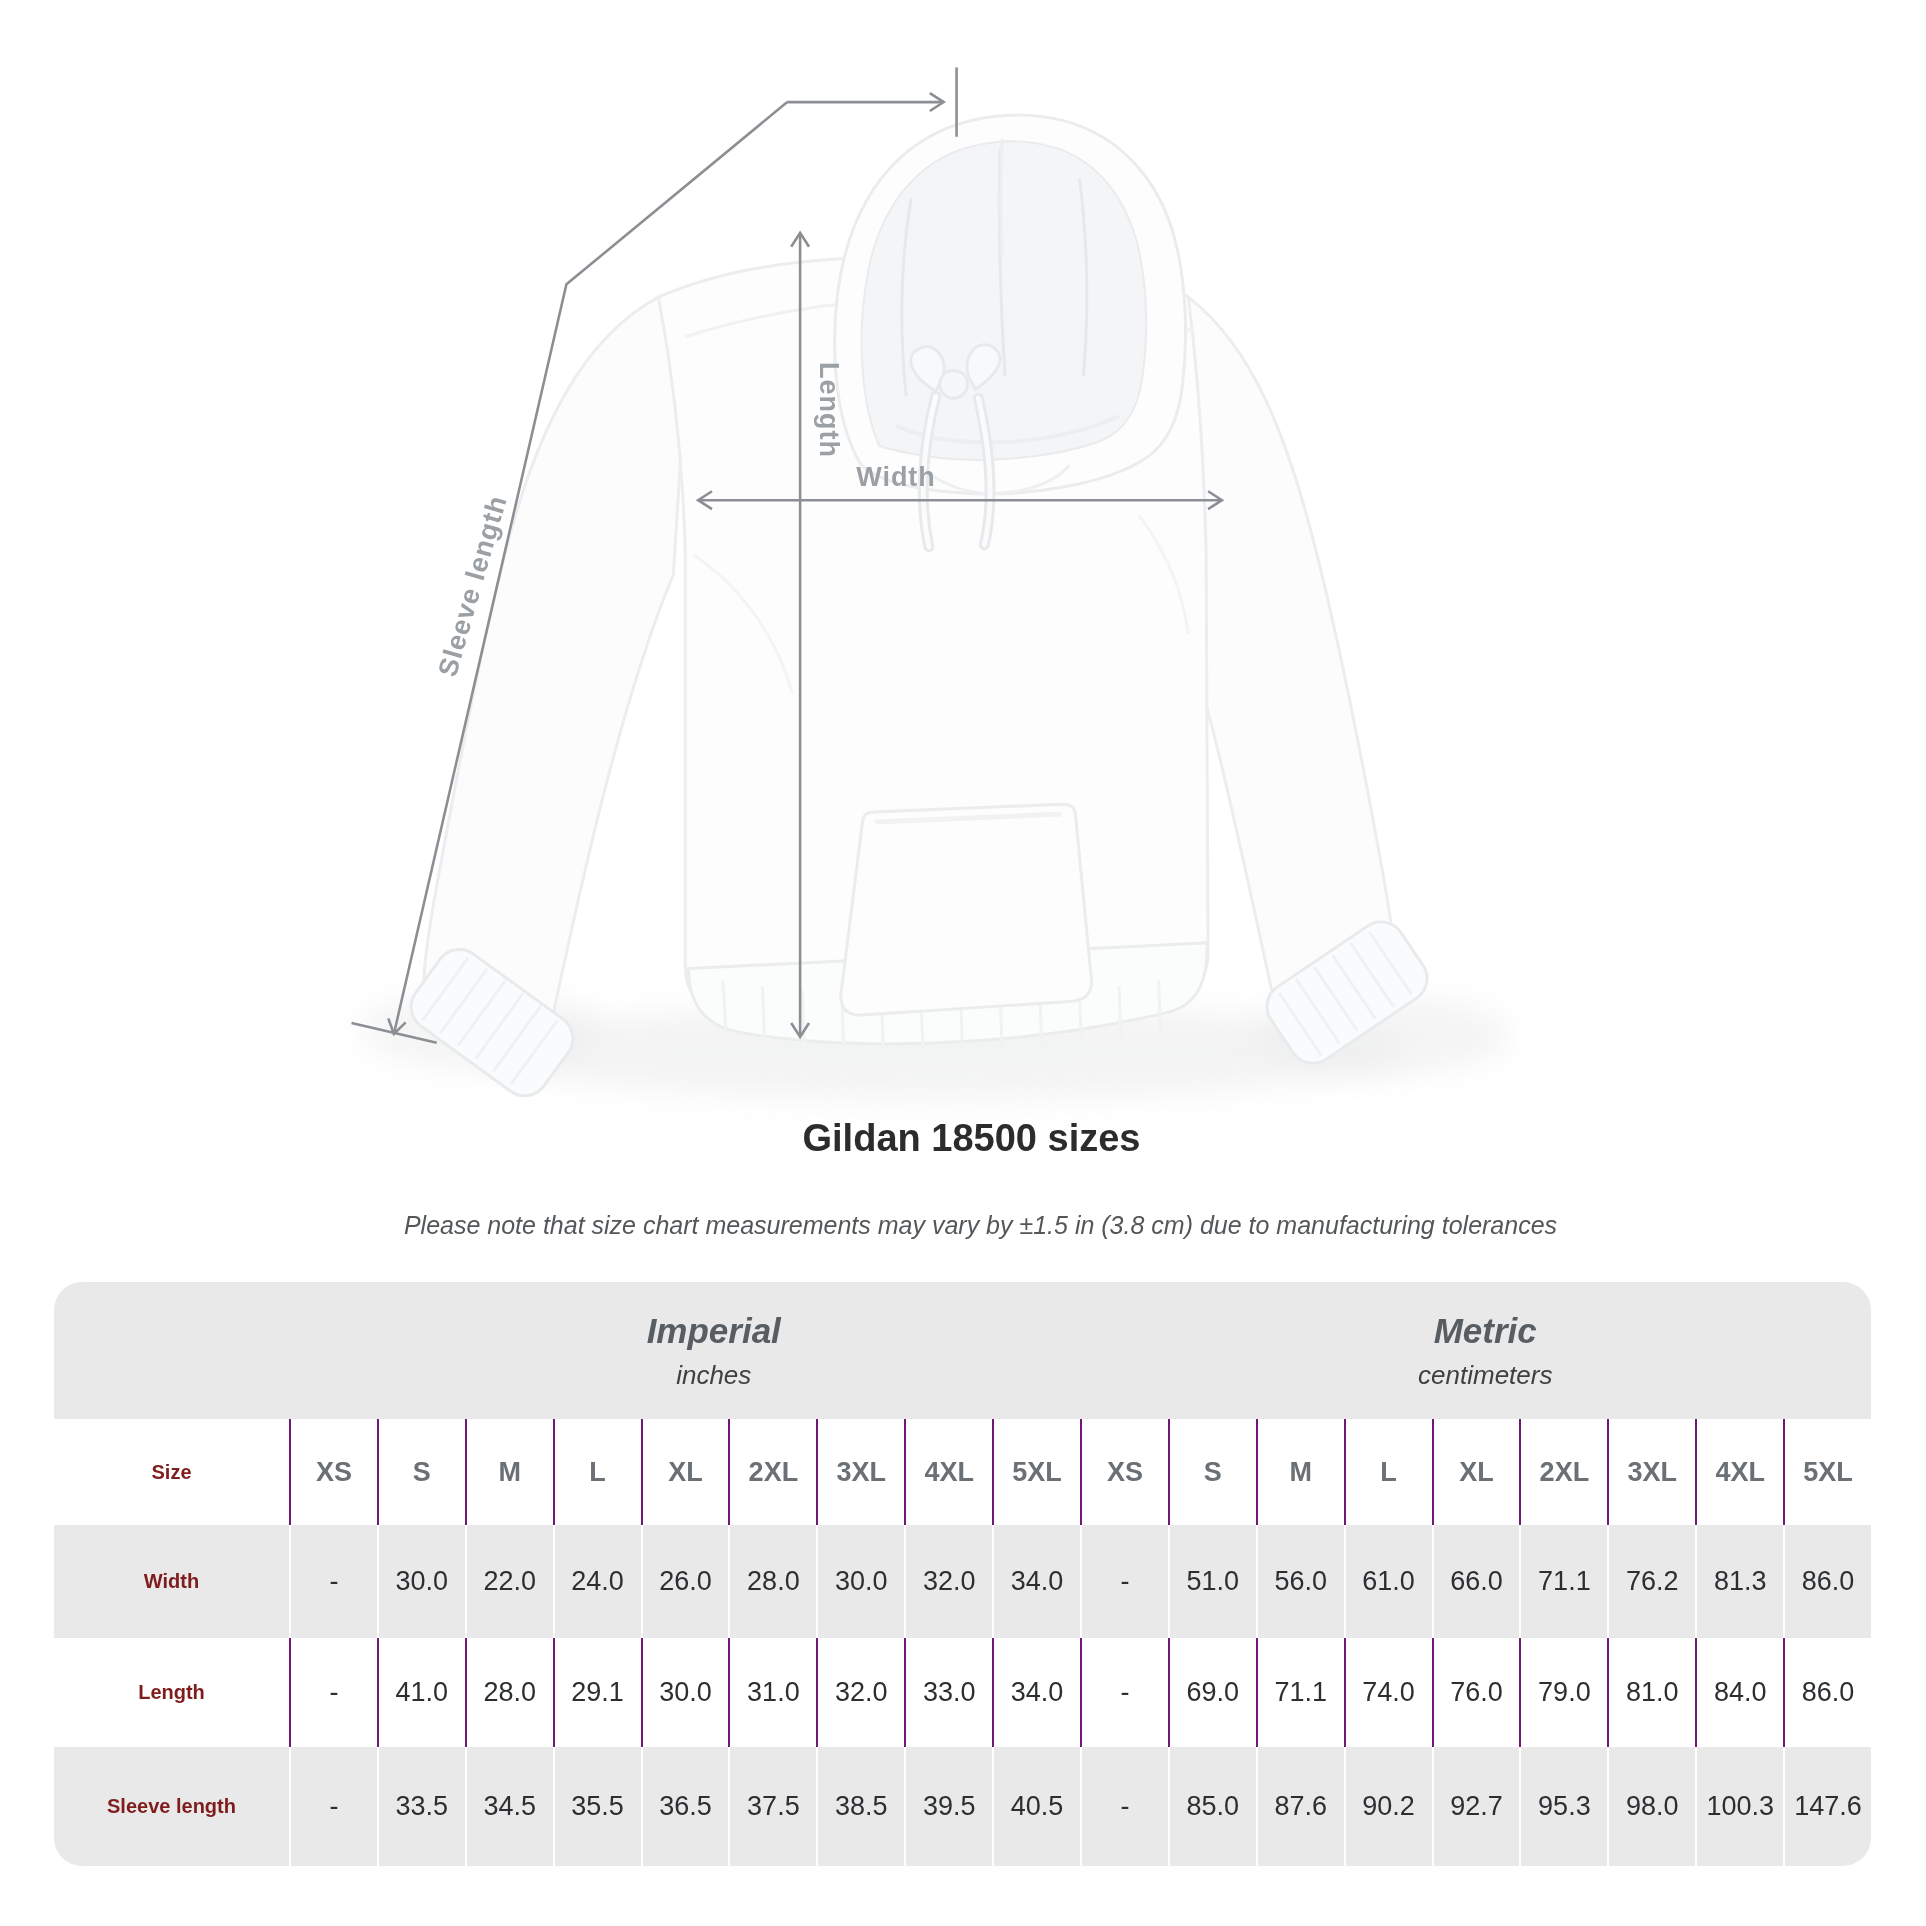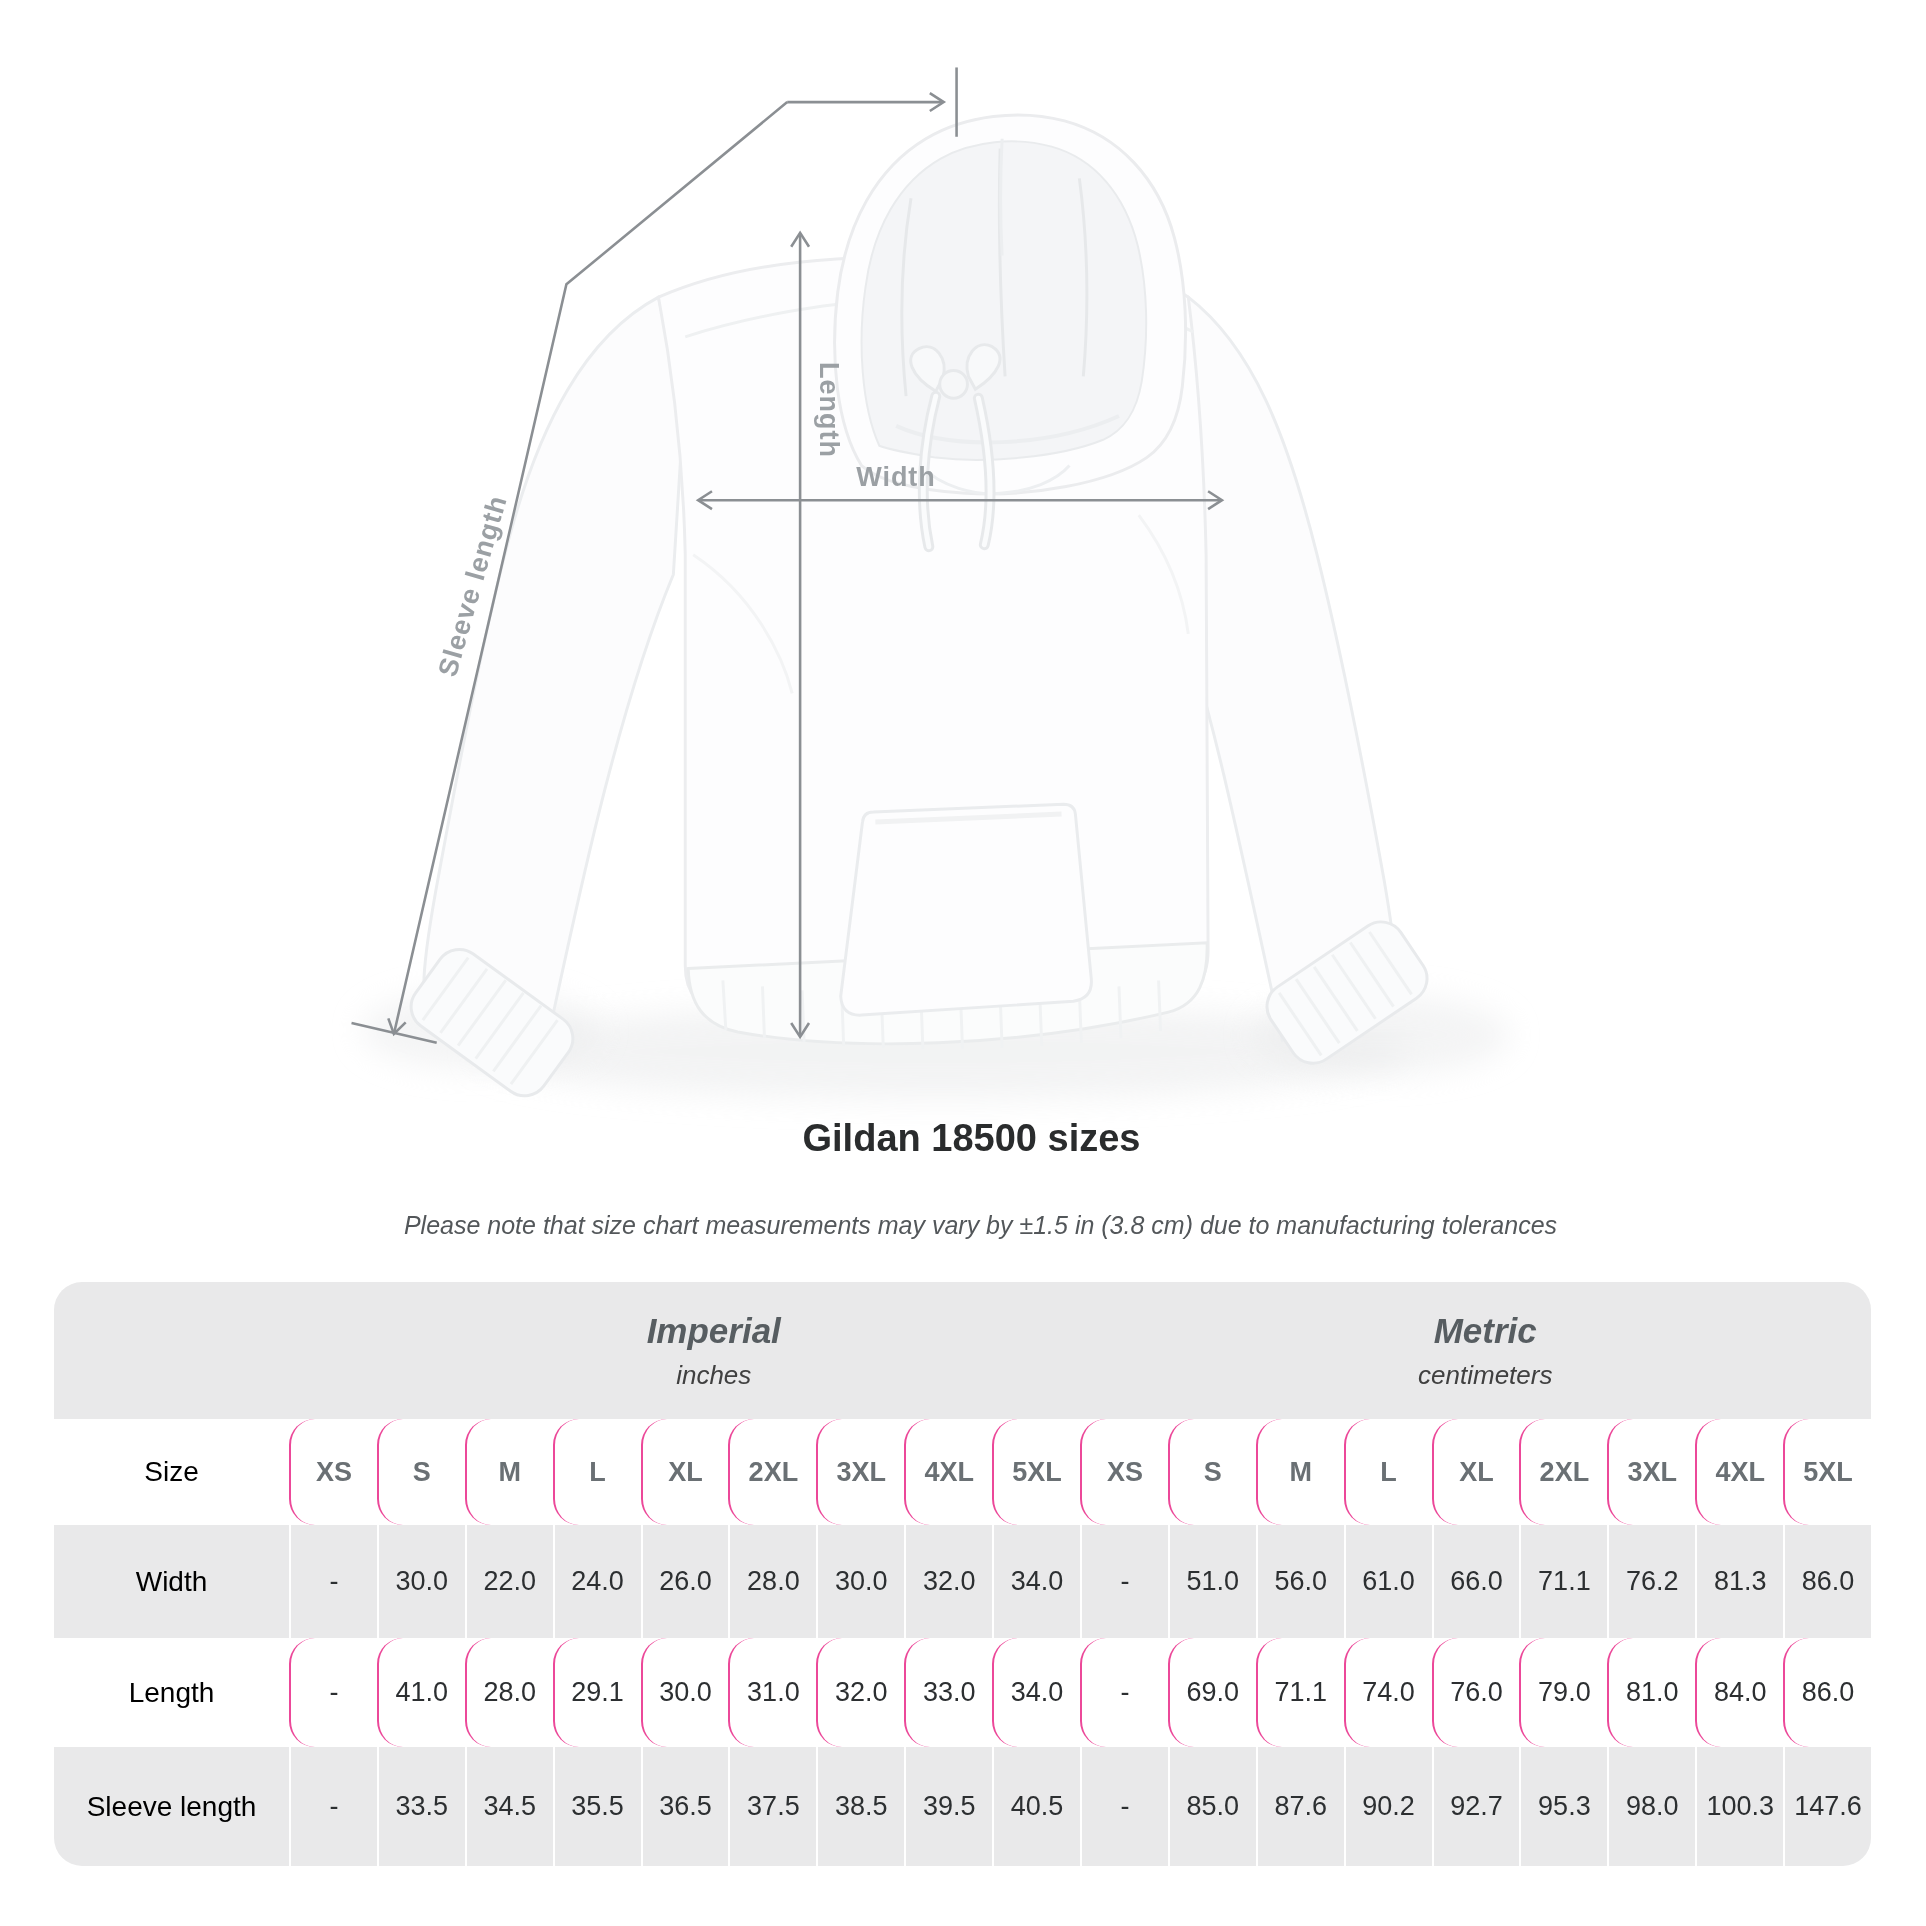--- a/index.html
+++ b/index.html
@@ -33,24 +33,24 @@
   .trow.group{height:137px;background:#e9e9ea;padding-left:39px;}
   .trow.header{height:106px;background:#ffffff;}
   .trow.gray{height:113px;background:#e9e9ea;}
   .trow.white{height:109px;background:#ffffff;}
   .trow.last{height:119px;}
   .cell{
     display:flex;align-items:center;justify-content:center;
     font-size:27px;color:#2c2f31;min-width:0;
   }
   .trow.header .cell + .cell,
-  .trow.white  .cell + .cell{border-left:2px solid #ec4899;border-radius:26px;}
+  .trow.white  .cell + .cell{border-left:2px solid #701a75;}
   .trow.gray   .cell + .cell{border-left:2px solid #ffffff;}
   .cell.colhead{font-weight:bold;color:#6a7074;}
-  .cell.rowlabel{font-weight:normal;color:#000000;font-size:28px;}
+  .cell.rowlabel{font-weight:bold;color:#7f1d1d;font-size:20px;}
   .group-cell{grid-column:span 9;display:flex;flex-direction:column;align-items:center;justify-content:center;gap:9px;}
   .g-label{font-size:35px;font-weight:bold;font-style:italic;color:#575d61;}
   .g-unit{font-size:26px;font-style:italic;color:#404040;}
 </style>
 </head>
 <body>
 
 <div class="canvas">
 
   <svg width="1927" height="1139" viewBox="0 0 1946 1150">

